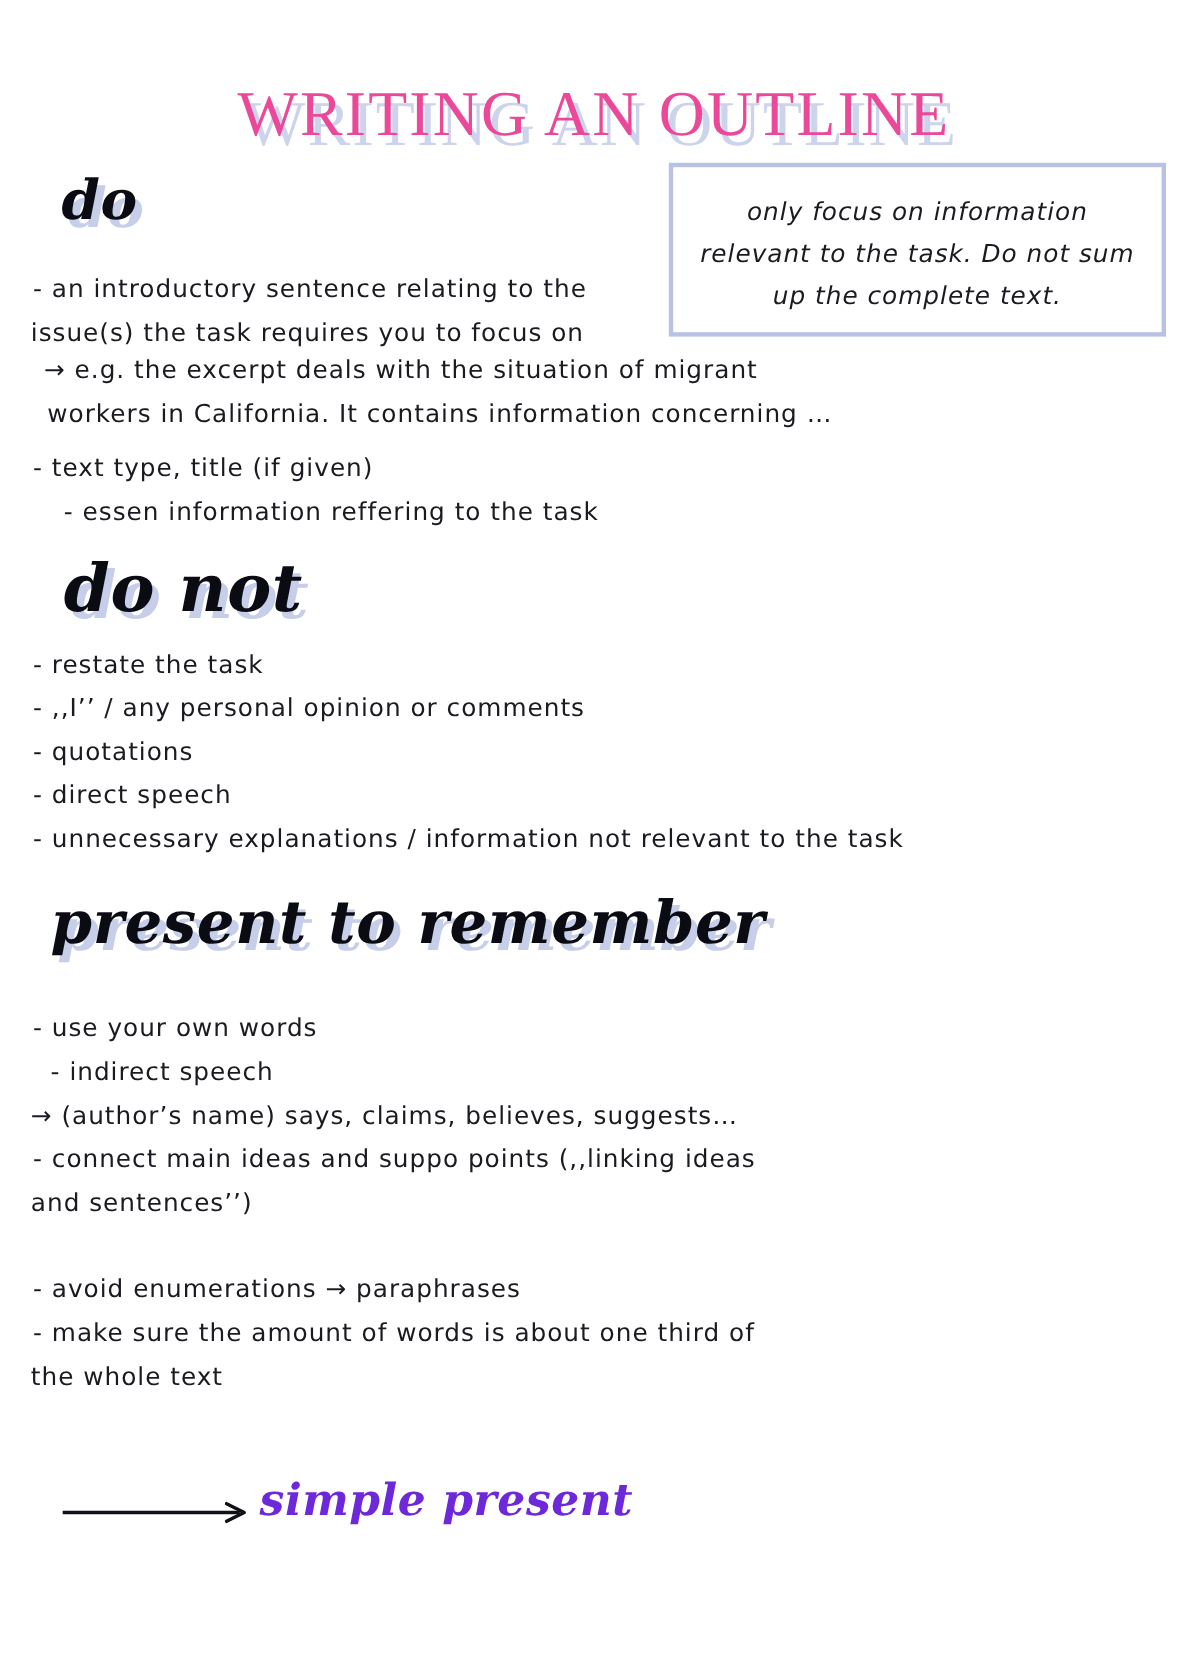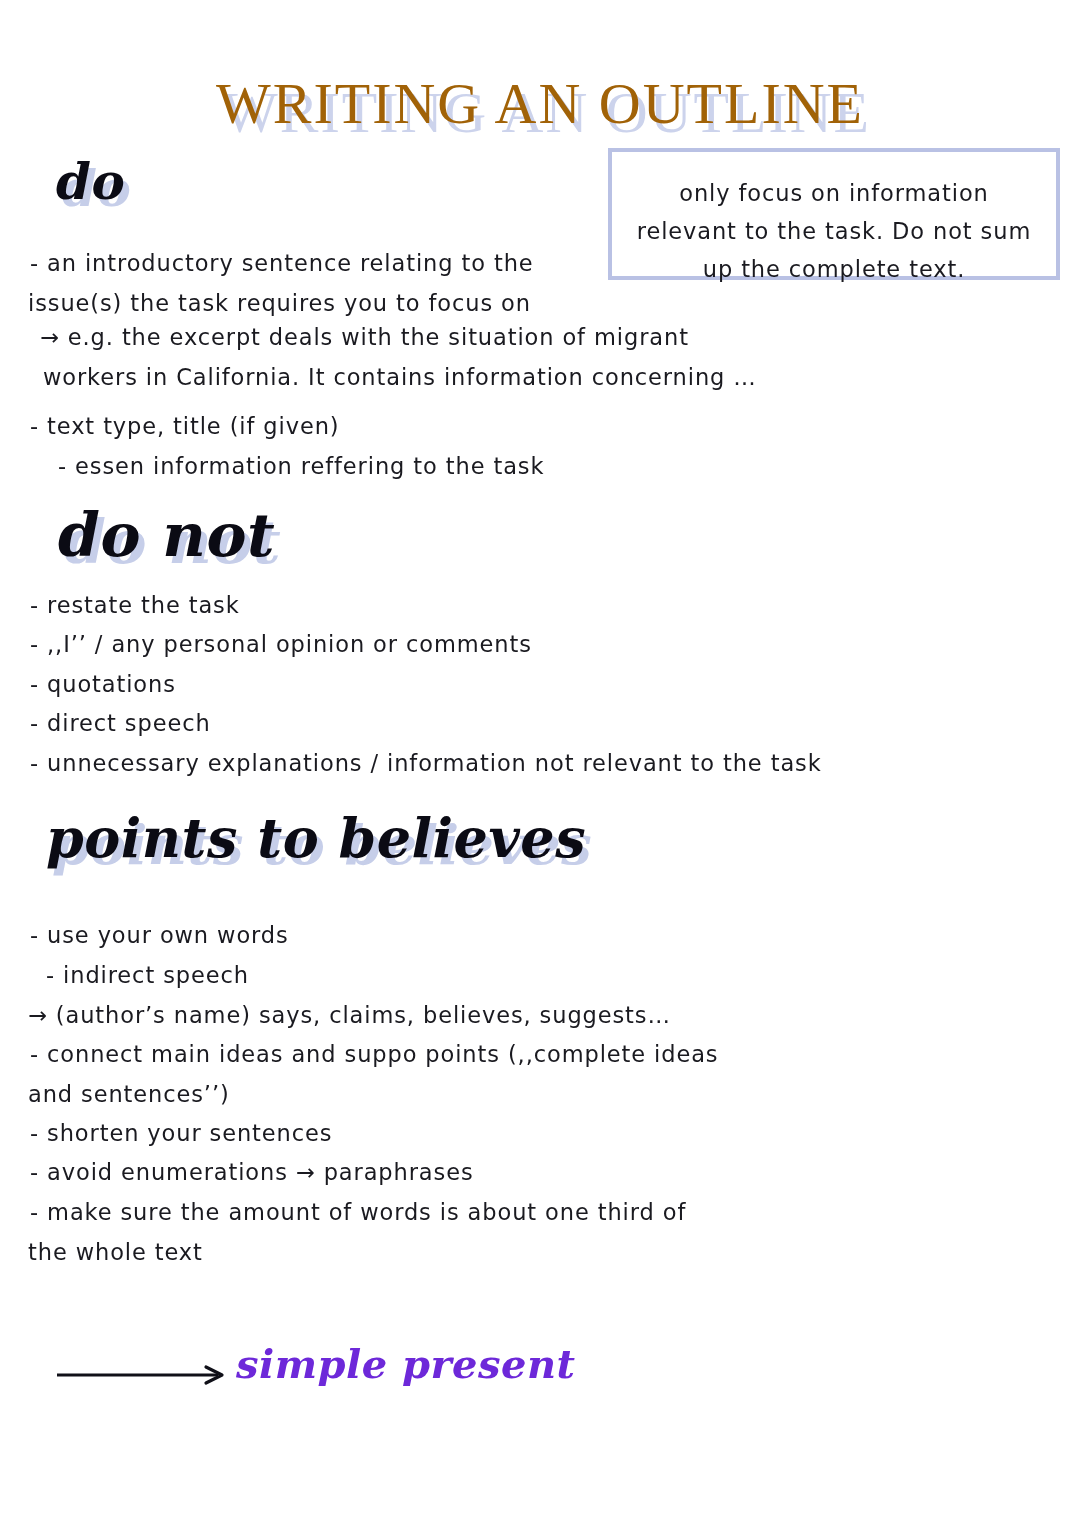--- a/index.html
+++ b/index.html
@@ -28,21 +28,21 @@
   .page-title {
     position: absolute;
     left: 0;
     right: 0;
     top: 70px;
     text-align: center;
     font-family: "Liberation Serif", "DejaVu Serif", serif;
     font-size: 58px;
     font-weight: 400;
     letter-spacing: 2px;
-    color: #a16207;
+    color: #ec4899;
     white-space: nowrap;
     text-shadow: 7px 9px 0 #ccd3ec;
   }
 
   
   .script-heading {
     position: absolute;
     font-family: "DejaVu Serif", "Liberation Serif", serif;
     font-style: italic;
     font-weight: 700;
@@ -78,24 +78,25 @@
     white-space: nowrap;
     line-height: 1;
   }
 
   
   .callout-box {
     position: absolute;
     left: 608px;
     top: 148px;
     width: 452px;
-    height: 132px;
+    height: 158px;
     border: 4px solid #b9c1e4;
     background: #ffffff;
     box-sizing: border-box;
+    font-style: italic;
   }
   .callout-text {
     position: absolute;
     left: 0;
     right: 0;
     top: 22px;
     text-align: center;
     font-family: "DejaVu Sans", "Liberation Sans", sans-serif;
     font-size: 22.5px;
     letter-spacing: 0.9px;
@@ -153,28 +154,27 @@
   <div class="body-line" style="left:30px; top:455px;margin-left:28px;">- essen information reffering to the task</div>
 
   <div class="script-heading" id="heading-do-not">do not</div>
 
   <div class="body-line" style="left:30px; top:594px;">- restate the task</div>
   <div class="body-line" style="left:30px; top:633px;">- ,,I’’ / any personal opinion or comments</div>
   <div class="body-line" style="left:30px; top:673px;">- quotations</div>
   <div class="body-line" style="left:30px; top:712px;">- direct speech</div>
   <div class="body-line" style="left:30px; top:752px;">- unnecessary explanations / information not relevant to the task</div>
 
-  <div class="script-heading" id="heading-points">points to believes</div>
+  <div class="script-heading" id="heading-points">present to remember</div>
 
   <div class="body-line" style="left:30px; top:924px;">- use your own words</div>
   <div class="body-line" style="left:30px; top:964px;margin-left:16px;">- indirect speech</div>
   <div class="body-line" style="left:28px; top:1004px;">→ (author’s name) says, claims, believes, suggests…</div>
-  <div class="body-line" style="left:30px; top:1043px;">- connect main ideas and suppo points (,,complete ideas</div>
+  <div class="body-line" style="left:30px; top:1043px;">- connect main ideas and suppo points (,,linking ideas</div>
   <div class="body-line" style="left:28px; top:1083px;">and sentences’’)</div>
-  <div class="body-line" style="left:30px; top:1122px;">- shorten your sentences</div>
   <div class="body-line" style="left:30px; top:1161px;">- avoid enumerations → paraphrases</div>
   <div class="body-line" style="left:30px; top:1201px;">- make sure the amount of words is about one third of</div>
   <div class="body-line" style="left:28px; top:1241px;">the whole text</div>
 
   <svg class="bottom-arrow" viewBox="0 0 175 32">
     <line x1="2" y1="17" x2="163" y2="17" stroke="#101018" stroke-width="3.2"></line>
     <polyline points="151,9 167,17 151,25" fill="none" stroke="#101018" stroke-width="3.2" stroke-linecap="round" stroke-linejoin="round"></polyline>
   </svg>
 
   <div class="bottom-script">simple present</div>

